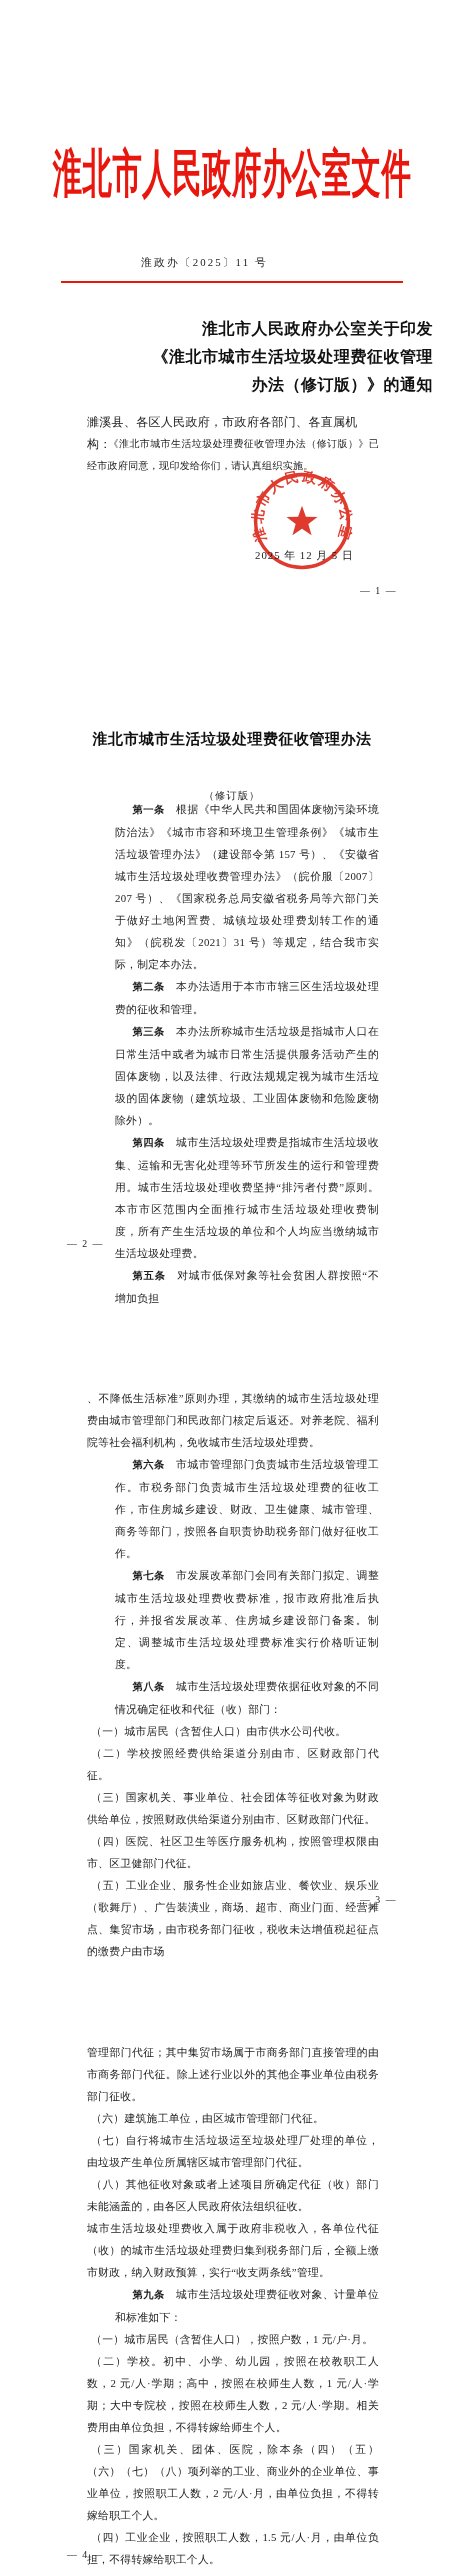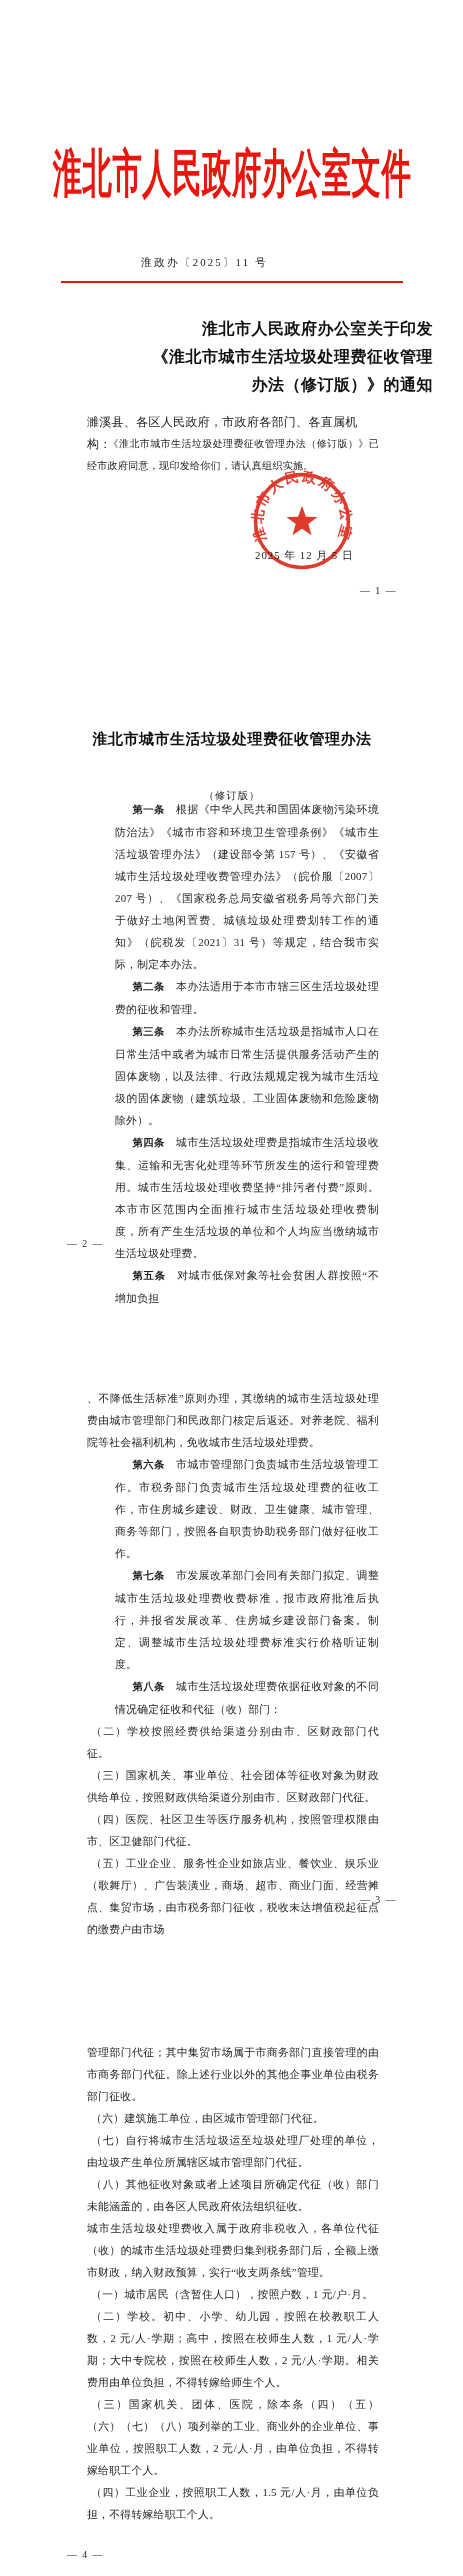--- a/index.html
+++ b/index.html
@@ -123,33 +123,35 @@
       <p class="para t"><b>第四条</b>　城市生活垃圾处理费是指城市生活垃圾收集、运输和无害化处理等环节所发生的运行和管理费用。城市生活垃圾处理收费坚持“排污者付费”原则。本市市区范围内全面推行城市生活垃圾处理收费制度，所有产生生活垃圾的单位和个人均应当缴纳城市生活垃圾处理费。</p>
       <p class="para t"><b>第五条</b>　对城市低保对象等社会贫困人群按照“不增加负担</p>
     </div>
   <div class="page-no pn-left pn2">— 2 —</div>
 
   <div class="page-block pos-p3">
       <p class="para c">、不降低生活标准”原则办理，其缴纳的城市生活垃圾处理费由城市管理部门和民政部门核定后返还。对养老院、福利院等社会福利机构，免收城市生活垃圾处理费。</p>
       <p class="para t"><b>第六条</b>　市城市管理部门负责城市生活垃圾管理工作。市税务部门负责城市生活垃圾处理费的征收工作，市住房城乡建设、财政、卫生健康、城市管理、商务等部门，按照各自职责协助税务部门做好征收工作。</p>
       <p class="para t"><b>第七条</b>　市发展改革部门会同有关部门拟定、调整城市生活垃圾处理费收费标准，报市政府批准后执行，并报省发展改革、住房城乡建设部门备案。制定、调整城市生活垃圾处理费标准实行价格听证制度。</p>
       <p class="para t"><b>第八条</b>　城市生活垃圾处理费依据征收对象的不同情况确定征收和代征（收）部门：</p>
+      <p class="para i">（一）城市居民（含暂住人口）由市供水公司代收。</p>
       <p class="para i">（二）学校按照经费供给渠道分别由市、区财政部门代征。</p>
       <p class="para i">（三）国家机关、事业单位、社会团体等征收对象为财政供给单位，按照财政供给渠道分别由市、区财政部门代征。</p>
       <p class="para i">（四）医院、社区卫生等医疗服务机构，按照管理权限由市、区卫健部门代征。</p>
       <p class="para i">（五）工业企业、服务性企业如旅店业、餐饮业、娱乐业（歌舞厅）、广告装潢业，商场、超市、商业门面、经营摊点、集贸市场，由市税务部门征收，税收未达增值税起征点的缴费户由市场</p>
     </div>
   <div class="page-no pn-right pn3">— 3 —</div>
 
   <div class="page-block pos-p4">
       <p class="para c">管理部门代征；其中集贸市场属于市商务部门直接管理的由市商务部门代征。除上述行业以外的其他企事业单位由税务部门征收。</p>
       <p class="para i">（六）建筑施工单位，由区城市管理部门代征。</p>
       <p class="para i">（七）自行将城市生活垃圾运至垃圾处理厂处理的单位，由垃圾产生单位所属辖区城市管理部门代征。</p>
       <p class="para i">（八）其他征收对象或者上述项目所确定代征（收）部门未能涵盖的，由各区人民政府依法组织征收。</p>
       <p class="para c">城市生活垃圾处理费收入属于政府非税收入，各单位代征（收）的城市生活垃圾处理费归集到税务部门后，全额上缴市财政，纳入财政预算，实行“收支两条线”管理。</p>
+      <p class="para t"><b>第九条</b>　城市生活垃圾处理费征收对象、计量单位和标准如下：</p>
       <p class="para i">（一）城市居民（含暂住人口），按照户数，1 元/户·月。</p>
       <p class="para i">（二）学校。初中、小学、幼儿园，按照在校教职工人数，2 元/人·学期；高中，按照在校师生人数，1 元/人·学期；大中专院校，按照在校师生人数，2 元/人·学期。相关费用由单位负担，不得转嫁给师生个人。</p>
       <p class="para i">（三）国家机关、团体、医院，除本条（四）（五）（六）（七）（八）项列举的工业、商业外的企业单位、事业单位，按照职工人数，2 元/人·月，由单位负担，不得转嫁给职工个人。</p>
       <p class="para i">（四）工业企业，按照职工人数，1.5 元/人·月，由单位负担，不得转嫁给职工个人。</p>
     </div>
   <div class="page-no pn-left pn4">— 4 —</div>
 
 </div>
 
 

